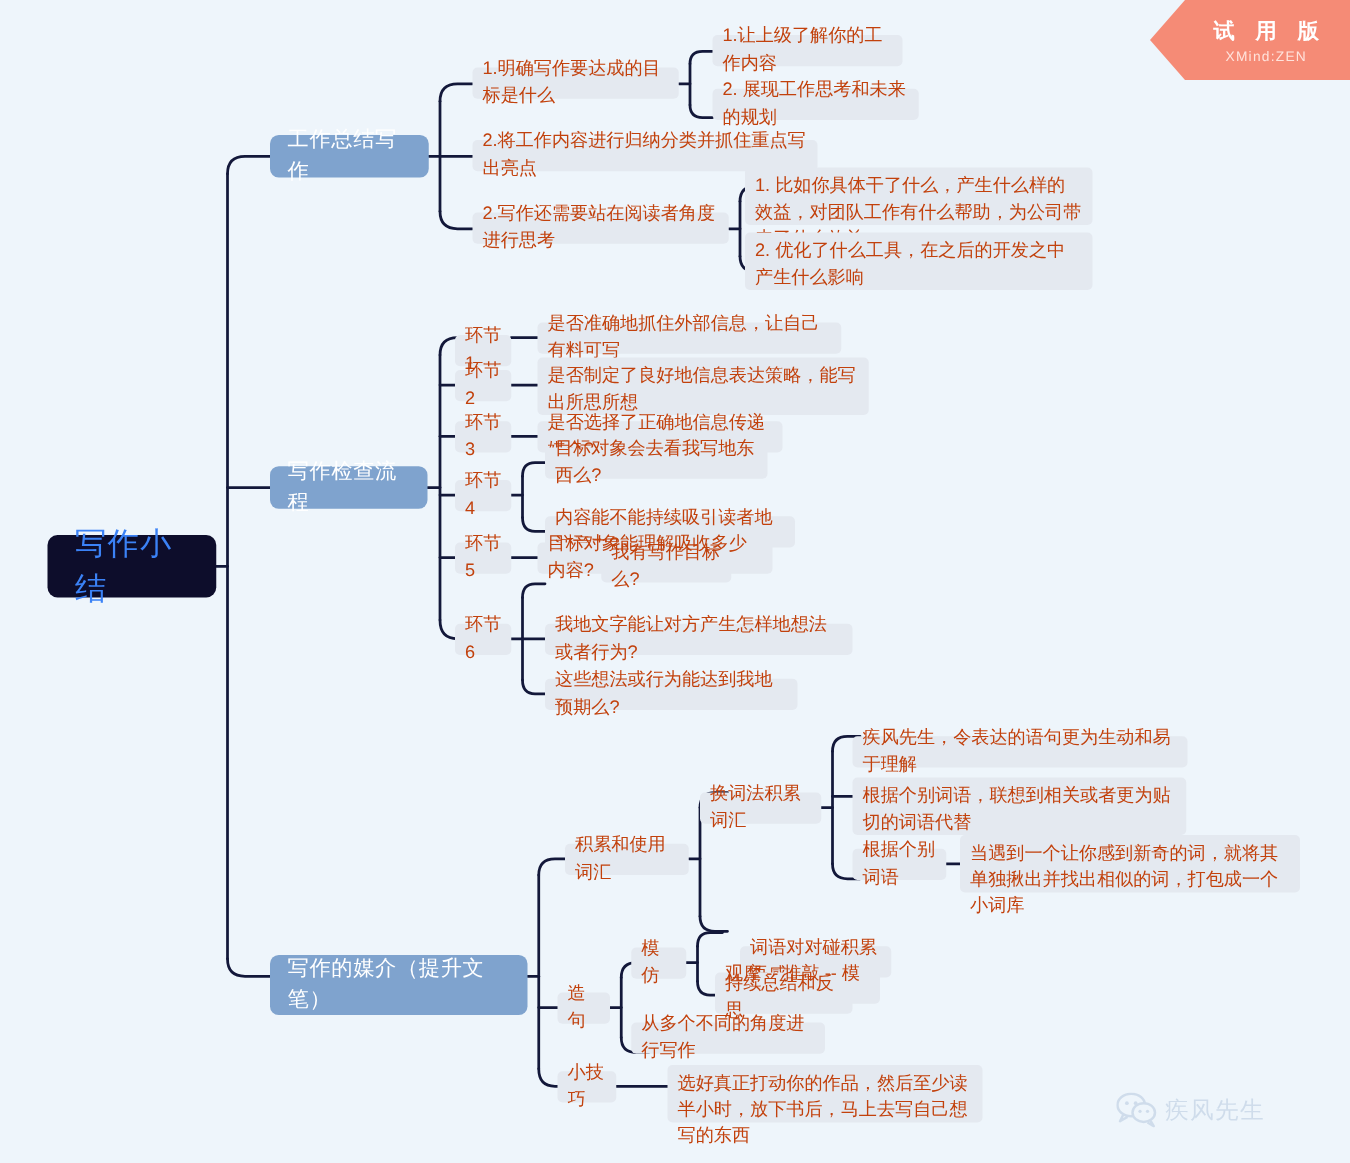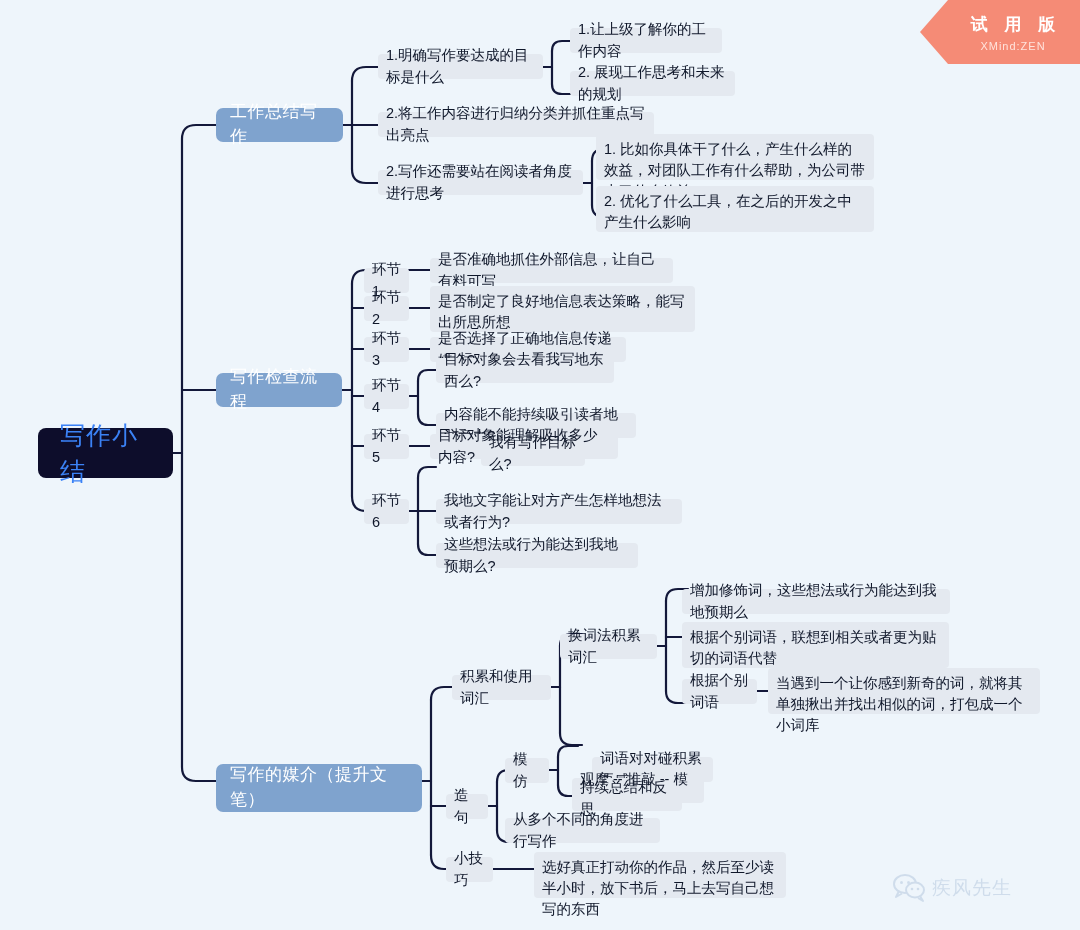--- a/index.html
+++ b/index.html
@@ -52,21 +52,21 @@
     font-size: 17px;
     padding: 8px 14px;
     display: flex;
     align-items: center;
     justify-content: center;
     letter-spacing: 0.5px;
   }
 
   .leaf {
     background: #e4e9f0;
-    color: #0f172a;
+    color: #c2410c;
     border-radius: 4px;
     font-size: 14.5px;
     padding: 4px 8px;
     display: flex;
     align-items: center;
   }
   .leaf.multiline {
     display: block;
     padding: 5px 8px;
   }
@@ -247,21 +247,21 @@
 
   <div class="node leaf" style="left:364px; top:499px; width:45px; height:25px;">环节6</div>
   <div class="node leaf" style="left:436px; top:441px; width:104px; height:25px;margin-left:45px;">我有写作目标么?</div>
   <div class="node leaf" style="left:436px; top:499px; width:246px; height:25px;">我地文字能让对方产生怎样地想法或者行为?</div>
   <div class="node leaf" style="left:436px; top:543px; width:202px; height:25px;">这些想法或行为能达到我地预期么?</div>
 
   <div class="node leaf" style="left:452px; top:675px; width:99px; height:25px;">积累和使用词汇</div>
 
   <div class="node leaf" style="left:560px; top:634px; width:97px; height:25px;">换词法积累词汇</div>
 
-  <div class="node leaf" style="left:682px; top:589px; width:268px; height:25px;">增加修饰词，这些想法或行为能达到我地预期么</div>
+  <div class="node leaf" style="left:682px; top:589px; width:268px; height:25px;">疾风先生，令表达的语句更为生动和易于理解</div>
 
   <div class="node leaf multiline" style="left:682px; top:622px; width:267px; height:46px;">根据个别词语，联想到相关或者更为贴切的词语代替</div>
 
   <div class="node leaf" style="left:682px; top:679px; width:75px; height:25px;">根据个别词语</div>
 
   <div class="node leaf multiline" style="left:768px; top:668px; width:272px; height:46px;">当遇到一个让你感到新奇的词，就将其单独揪出并找出相似的词，打包成一个小词库</div>
 
   <div class="node leaf" style="left:560px; top:757px; width:121px; height:25px;margin-left:32px;">词语对对碰积累语感</div>
 
   <div class="node leaf" style="left:446px; top:794px; width:42px; height:25px;">造句</div>

